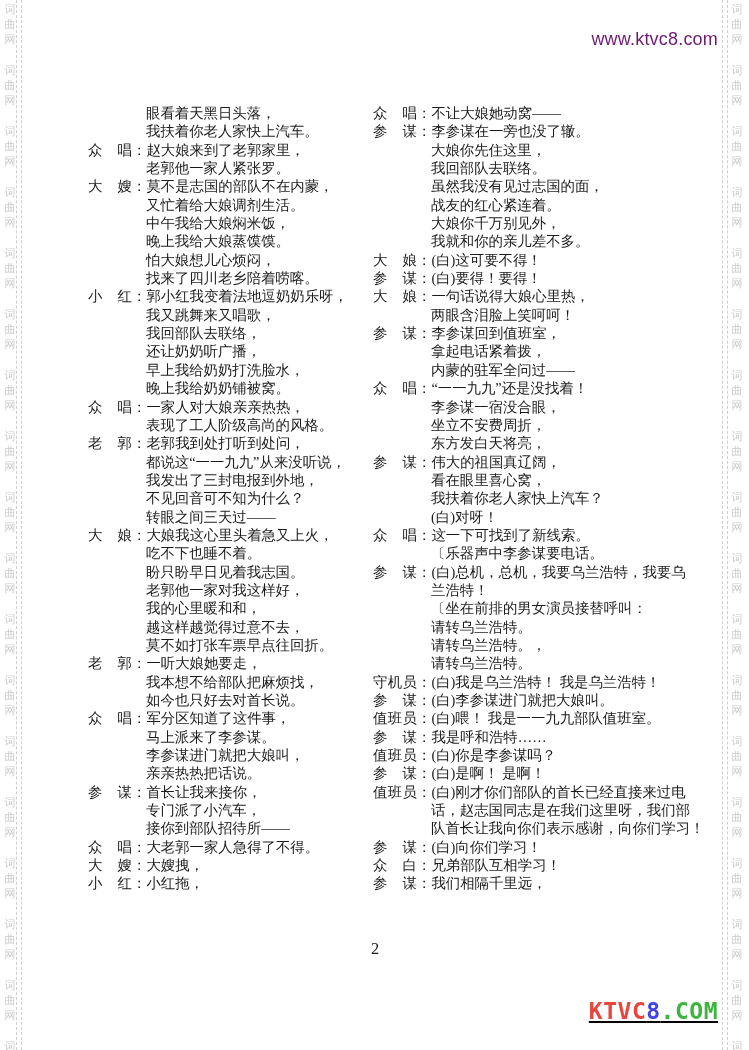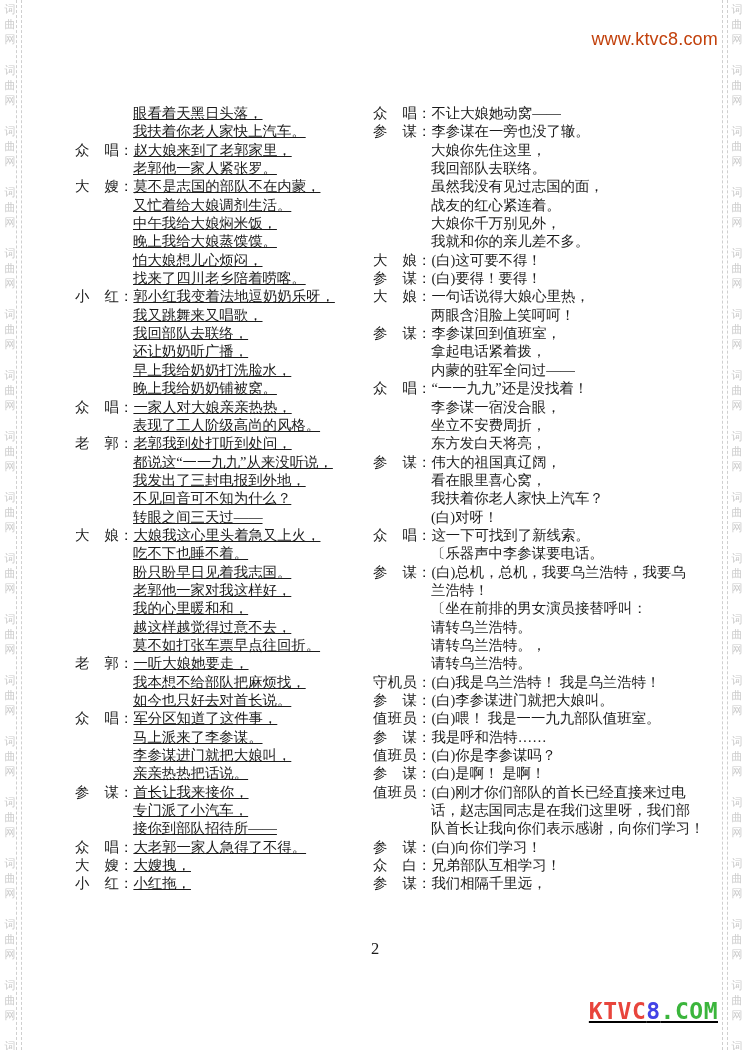--- a/index.html
+++ b/index.html
@@ -24,21 +24,21 @@
   .wm-group { margin-bottom:16px; }
   .wm-group div { line-height:15px; height:15px; }
   
   .header-url {
     position:absolute; top:29px; right:31px;
     font-family:"Liberation Sans","DejaVu Sans",sans-serif;
     font-size:18px; letter-spacing:0.2px;
   }
   
   .col { position:absolute; top:104px; font-size:14.4px; }
-  .col-left  { left:75px;  width:300px;text-decoration:underline; }
+  .col-left  { left:88px;  width:300px; }
   .col-right { left:373px; width:352px; }
   .line { height:18.35px; line-height:18.35px; white-space:nowrap; }
   .line.cont { padding-left:58px; }
   .spk { display:inline-flex; justify-content:space-between; width:44px; }
   .colon { display:inline-block; }
   
   .page-num { position:absolute; top:939px; left:371px; font-size:16.5px; }
   
   .logo {
     position:absolute; top:998px; right:31px;
@@ -230,21 +230,21 @@
       <div class="wm-group">
         <div>词</div>
       </div>
     </div>
 
   <div class="dash d-l1"></div>
   <div class="dash d-l2"></div>
   <div class="dash d-r1"></div>
   <div class="dash d-r2"></div>
 
-  <div class="header-url" style="color: #c2410c;">www.ktvc8.com</div>
+  <div class="header-url" style="color: #701a75;">www.ktvc8.com</div>
 
   <div class="col col-left" id="col-left" style="color: rgb(27, 27, 27);">
       <div class="line cont"><span>眼看着天黑日头落，</span></div>
       <div class="line cont"><span>我扶着你老人家快上汽车。</span></div>
       <div class="line"><span class="spk">
           <span>众</span>
           <span>唱</span>
         </span><span class="colon">：</span><span>赵大娘来到了老郭家里，</span></div>
       <div class="line cont"><span>老郭他一家人紧张罗。</span></div>
       <div class="line"><span class="spk">

